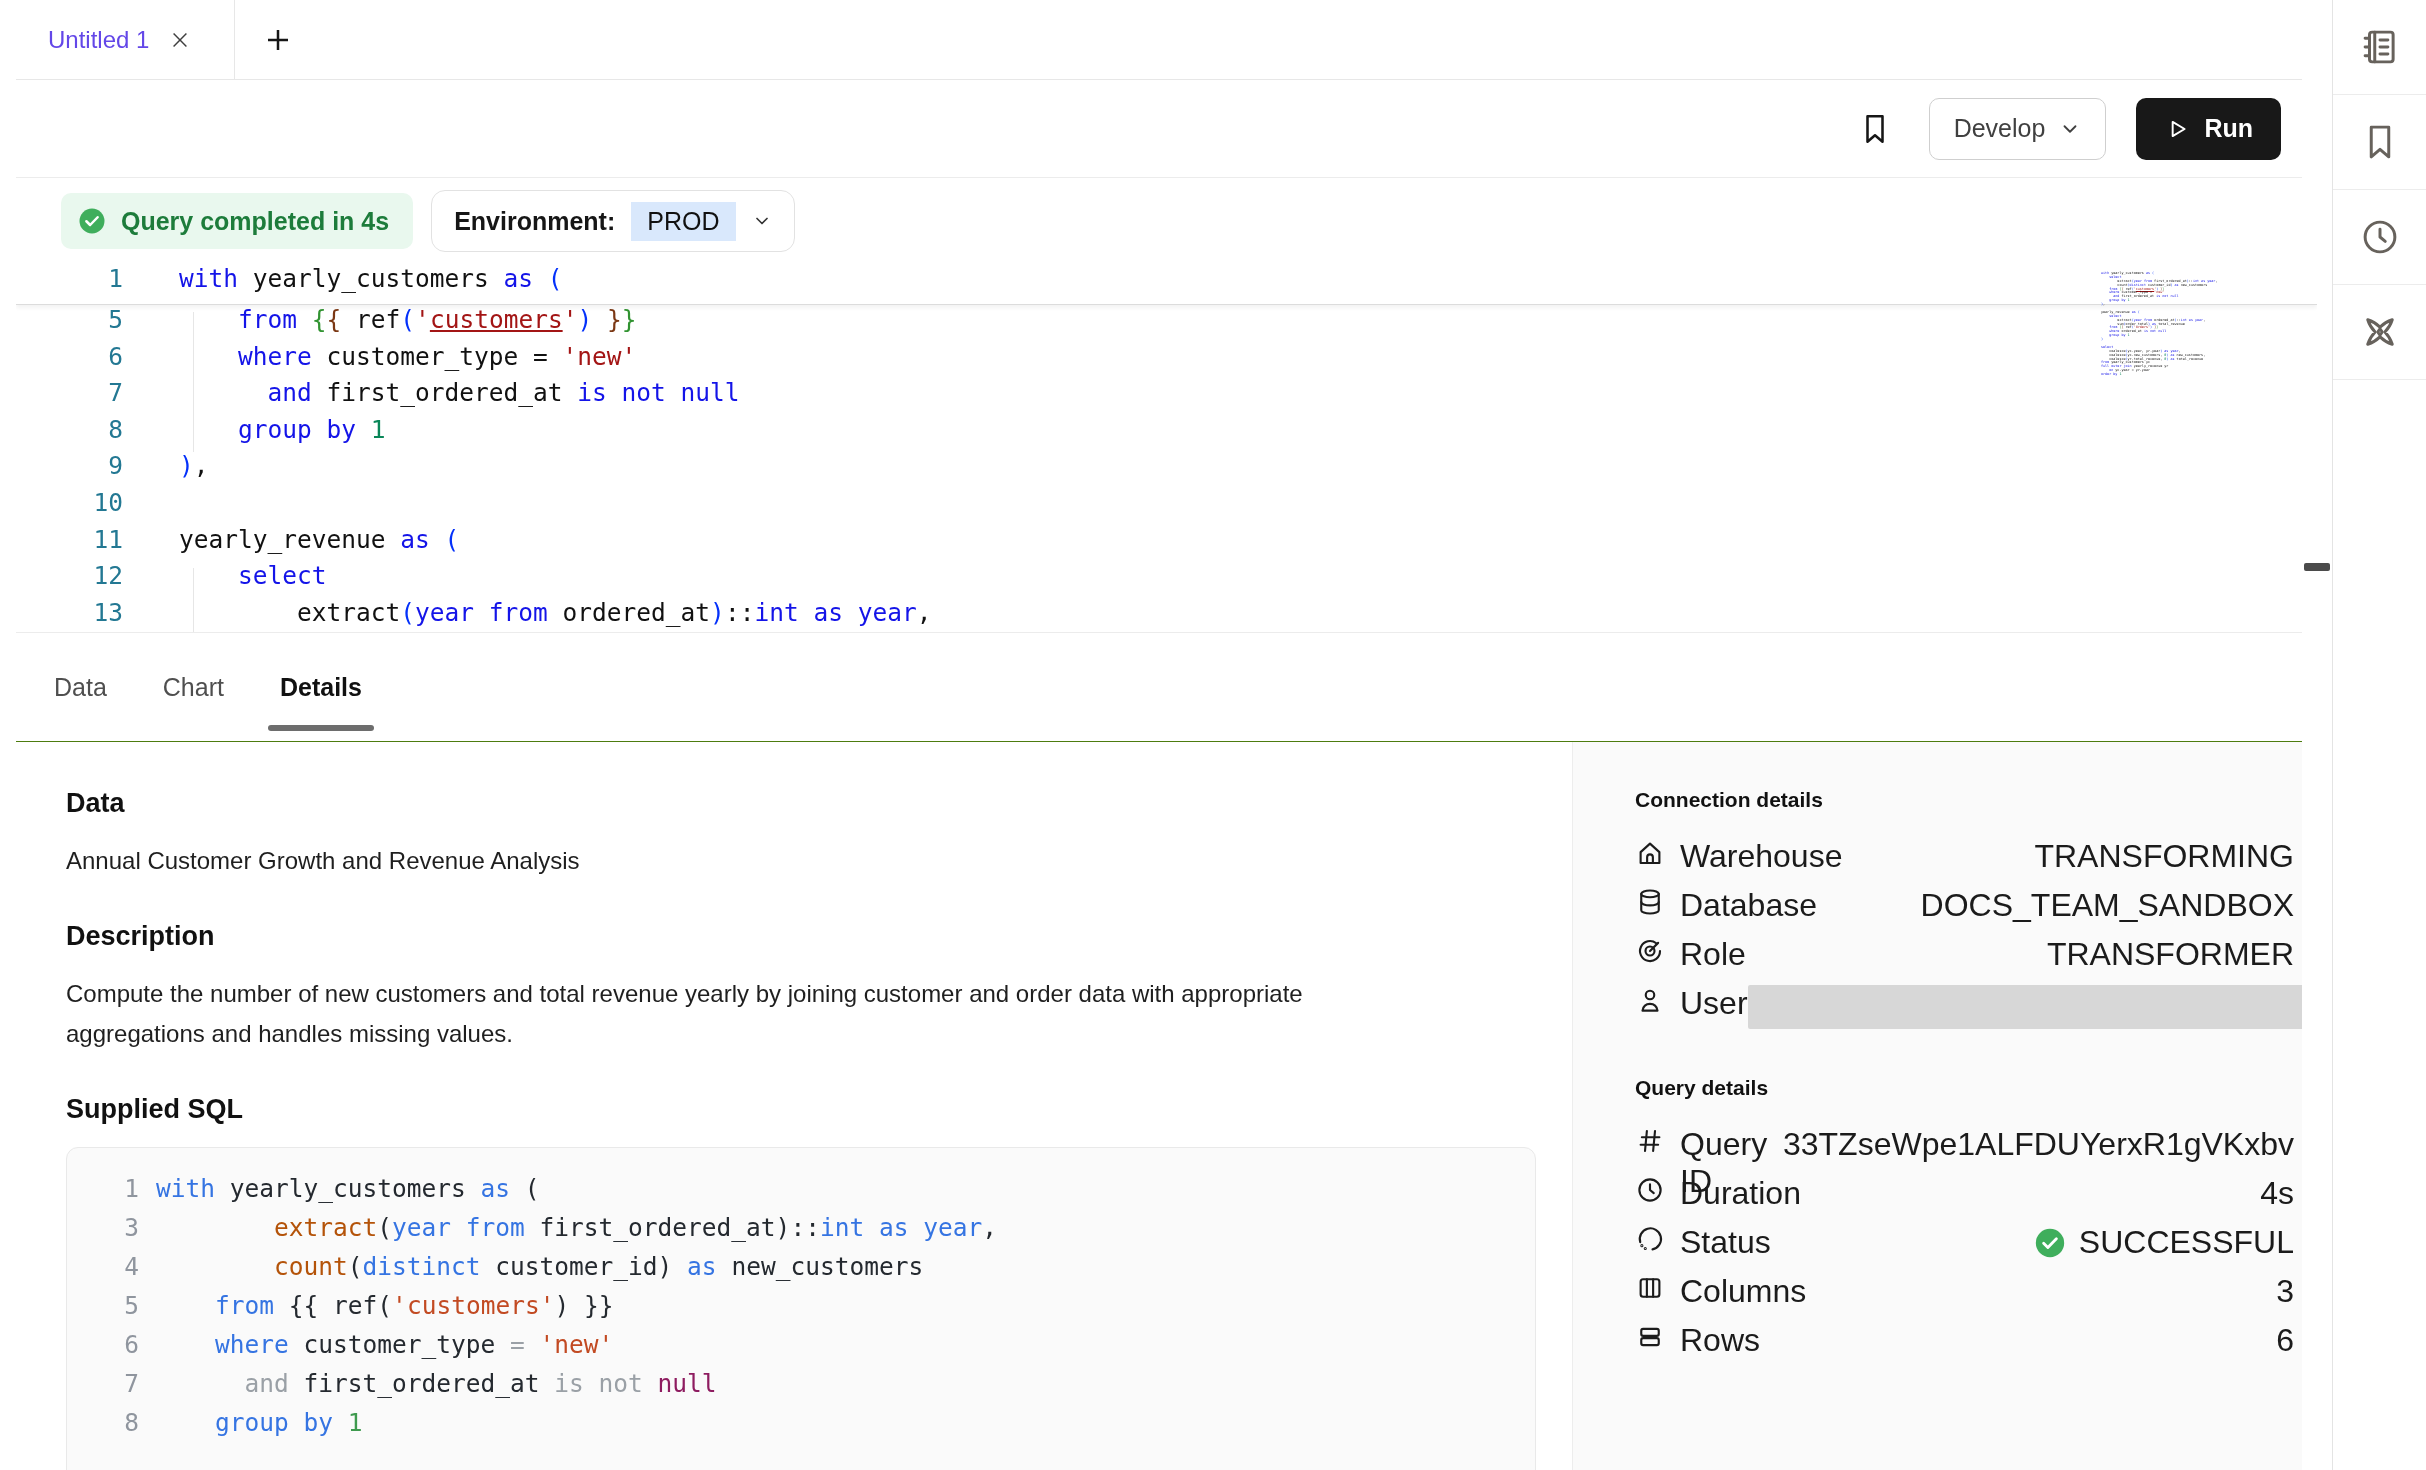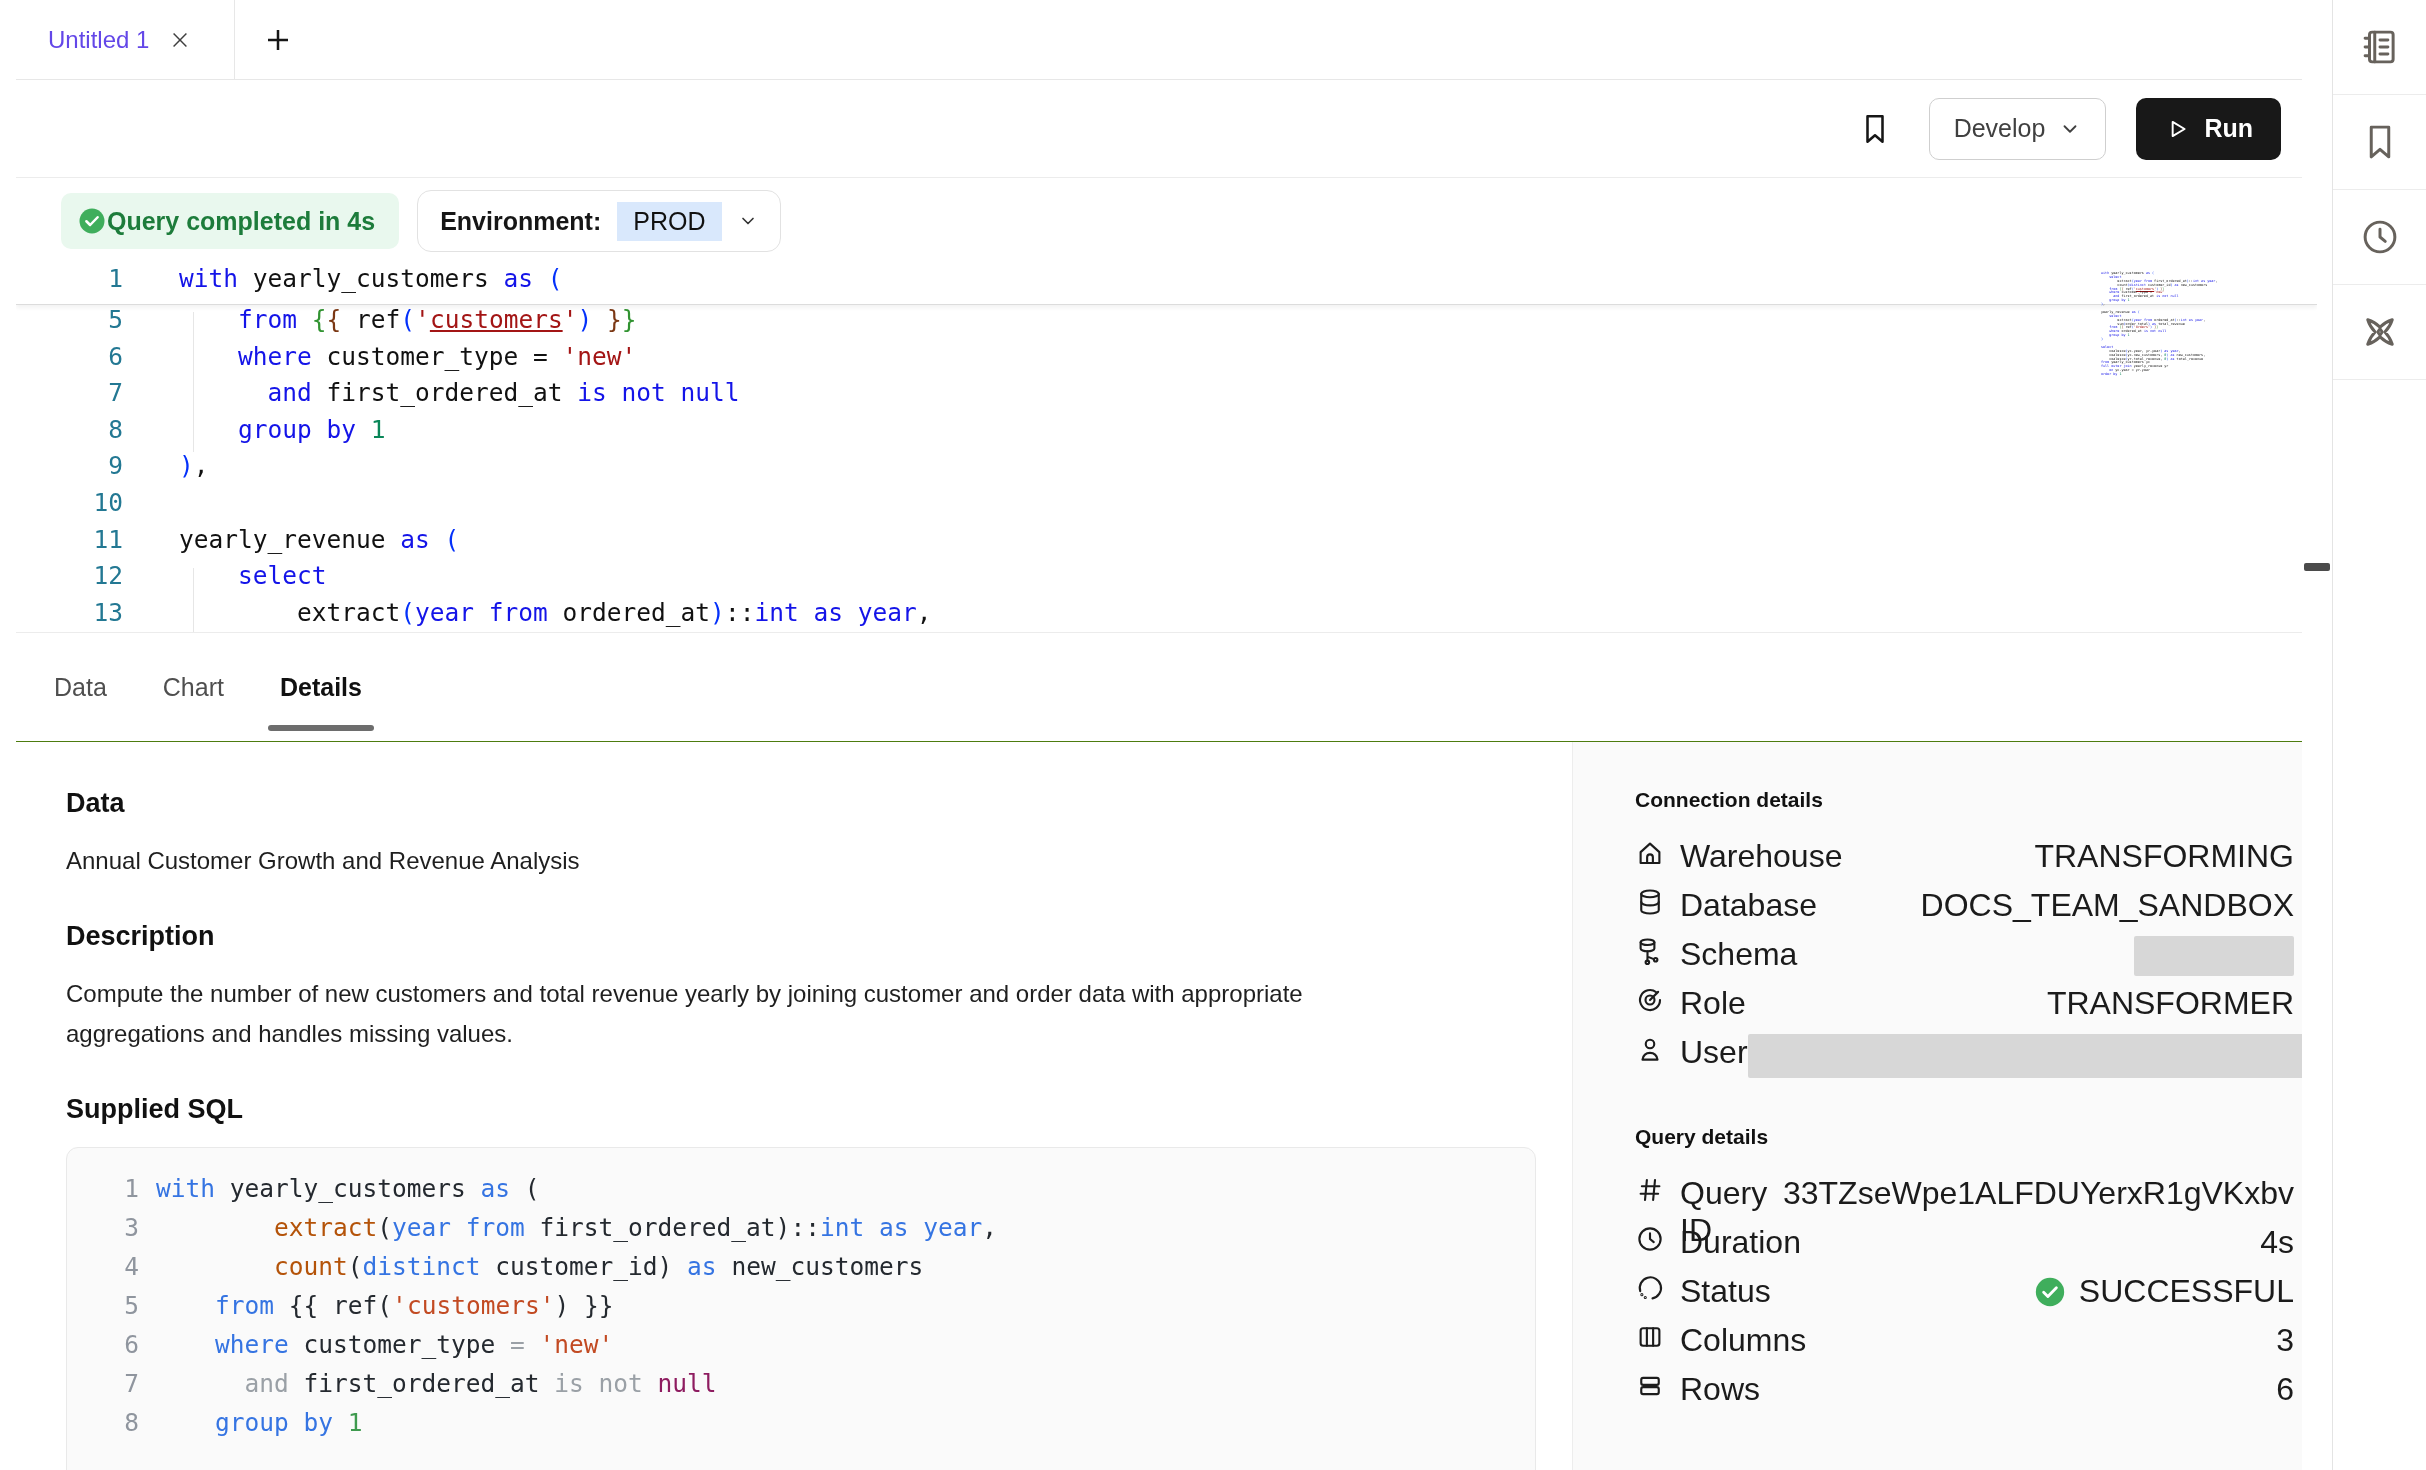--- a/index.html
+++ b/index.html
@@ -30,21 +30,21 @@
   .bookmark-btn { background:none; border:none; display:flex; color:#161616; cursor:pointer; }
   .bookmark-btn svg { width:36px; height:36px; }
   .btn { display:flex; align-items:center; gap:14px; height:62px; border-radius:10px; font-size:25px; cursor:pointer; }
   .btn-develop { background:#fff; border:1px solid #cfcfcf; color:#404040; padding:0 24px; font-weight:500; }
   .btn-develop svg { width:22px; height:22px; }
   .btn-run { background:#181818; border:none; color:#fff; padding:0 28px; font-weight:600; }
   .btn-run svg { width:26px; height:26px; }
 
   
   .statusrow { height:86px; display:flex; align-items:center; gap:18px; padding-left:45px; }
-  .pill-success { display:flex; align-items:center; height:56px; padding:0 24px 0 16px; background:#e9f8ee; border-radius:10px; color:#1d7c3b; font-size:25px; font-weight:600; }
+  .pill-success { display:flex; align-items:center; gap:14px; height:56px; padding:0 24px 0 16px; background:#e9f8ee; border-radius:10px; color:#1d7c3b; font-size:25px; font-weight:600; }
   .pill-success svg { width:30px; height:30px; }
   .pill-env { display:flex; align-items:center; gap:16px; height:62px; padding:0 22px; background:#fff; border:1px solid #e2e2e2; border-radius:14px; font-size:25px; font-weight:600; color:#161616; cursor:pointer; }
   .env-badge { background:#d9e8fc; border-radius:0; padding:5px 16px; font-weight:500; color:#111; }
   .pill-env svg { width:20px; height:20px; color:#333; }
 
   
   .editor { position:relative; height:368px; font-family:"DejaVu Sans Mono", monospace; font-size:24.5px; overflow:hidden; cursor:text; }
   .code-line { height:36.6px; white-space:pre; }
   .ln { display:inline-block; width:107px; text-align:right; color:#237893; }
   .code { margin-left:56px; }
@@ -228,35 +228,20 @@
                 </svg>
               </span>
               <span>Database</span>
               <span class="kv-value">
                 <span>DOCS_TEAM_SANDBOX</span>
               </span>
             </div>
             <div class="kv-row">
               <span class="kicon" style="display: flex; margin-right: 15px;">
                 <svg viewBox="0 0 24 24" fill="none" stroke="currentColor" stroke-linecap="round" stroke-linejoin="round" stroke-width="1.7" style="width: 30px; height: 30px;">
-                  <ellipse cx="10" cy="5" rx="5.5" ry="2.2"></ellipse>
-                  <path d="M4.5 5v5c0 1.2 2.5 2.2 5.5 2.2s5.5-1 5.5-2.2V5"></path>
-                  <path d="M10 12.2v4.3M10 16.5l5 2M10 16.5l-0.1 3.5"></path>
-                  <circle cx="16.5" cy="19" r="1.4"></circle>
-                  <circle cx="9.9" cy="21" r="1.4"></circle>
-                </svg>
-              </span>
-              <span>Schema</span>
-              <span class="kv-value">
-                <span class="redacted" style="width: 160px; height: 40px;"></span>
-              </span>
-            </div>
-            <div class="kv-row">
-              <span class="kicon" style="display: flex; margin-right: 15px;">
-                <svg viewBox="0 0 24 24" fill="none" stroke="currentColor" stroke-linecap="round" stroke-linejoin="round" stroke-width="1.7" style="width: 30px; height: 30px;">
                   <path d="M20 12a8 8 0 1 1-3-6.2"></path>
                   <circle cx="12" cy="12" r="3.6"></circle>
                   <path d="M12 12l6.5-6.5"></path>
                 </svg>
               </span>
               <span>Role</span>
               <span class="kv-value">
                 <span>TRANSFORMER</span>
               </span>
             </div>

